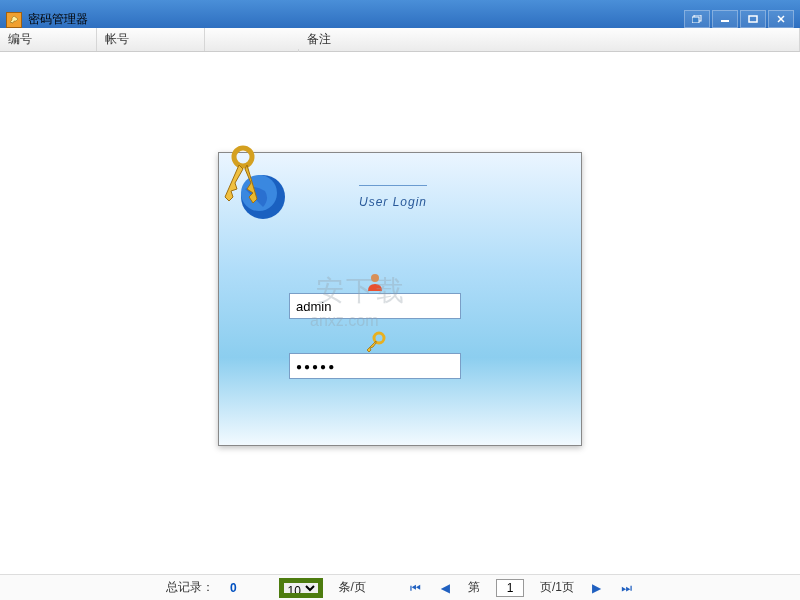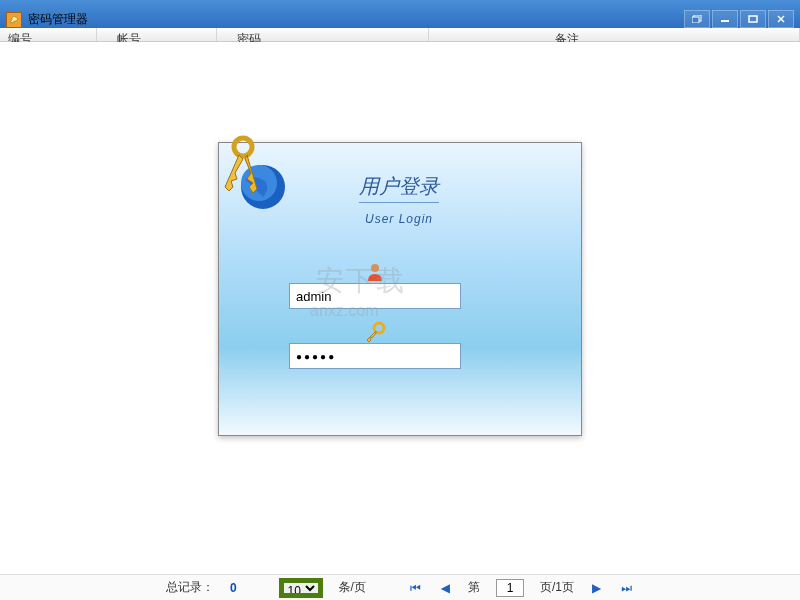--- a/index.html
+++ b/index.html
@@ -5,21 +5,21 @@
     * { box-sizing: border-box; margin: 0; padding: 0; }
     body { font-family: "Microsoft YaHei", Arial, sans-serif; font-size: 12px; background: #fff; width: 800px; height: 600px; overflow: hidden; position: relative; }
     
     .titlebar { background: linear-gradient(to bottom, #4a8fd8, #2e6fc0); height: 28px; display: flex; align-items: flex-end; padding: 0 6px; color: #fff; }
     .titlebar-icon { width: 16px; height: 16px; background: #f0a030; border: 1px solid #a06010; margin-right: 6px; display: flex; align-items: center; justify-content: center; }
     .titlebar-icon svg { width: 10px; height: 10px; }
     .titlebar-title { flex: 1; color: #000; font-size: 12px; }
     .titlebar-controls { display: flex; gap: 2px; }
     .titlebar-btn { width: 26px; height: 18px; background: rgba(255,255,255,0.1); border: 1px solid rgba(255,255,255,0.3); display: flex; align-items: center; justify-content: center; cursor: pointer; color: #fff; font-size: 10px; }
     
-    .column-headers { background: linear-gradient(to bottom, #fdfdfd, #ebebeb); height: 14px; display: flex; border-bottom: 1px solid #ccc; gap: 12px; }
+    .column-headers { background: linear-gradient(to bottom, #fdfdfd, #ebebeb); height: 24px; display: flex; border-bottom: 1px solid #ccc; }
     .col-header { padding: 3px 8px; border-right: 1px solid #d6d6d6; font-size: 12px; color: #333; }
     .col-id { width: 97px; }
     .col-account { width: 108px; }
     .col-password { width: 200px; }
     .col-url { width: 94px; margin-top: 21px; }
     .col-remark { flex: 1; }
     
     .content-area { position: relative; height: 524px; background: #fff; }
     
     .login-dialog {
@@ -86,42 +86,40 @@
           <line x1="2" y1="1" x2="8" y2="7" stroke="#fff" stroke-width="1.5"></line>
           <line x1="8" y1="1" x2="2" y2="7" stroke="#fff" stroke-width="1.5"></line>
         </svg>
     </div>
   </div>
 </div>
 
 <div class="column-headers">
   <div class="col-header col-id">编号</div>
   <div class="col-header col-account">帐号</div>
-  <div class="col-header col-password">密码</div>
   <div class="col-header col-url">网址</div>
   <div class="col-header col-remark">备注</div>
 </div>
 
 <div class="content-area">
 
   <div class="watermark">安下载</div>
   <div class="watermark-sub">anxz.com</div>
 
   <div class="login-dialog">
     <svg class="login-keys" viewBox="0 0 84 90">
       <ellipse cx="48" cy="58" rx="22" ry="22" fill="#1a60c0"></ellipse>
       <ellipse cx="44" cy="54" rx="18" ry="18" fill="#3a88e0"></ellipse>
       <path d="M30 50 Q40 45 50 52 Q55 60 48 68" fill="#2a70d0"></path>
       <circle cx="28" cy="18" r="9" fill="none" stroke="#d4a020" stroke-width="5"></circle>
       <path d="M24 26 L10 58 L14 62 L18 58 L16 52 L22 50 L20 44 L28 30 Z" fill="#f0c040" stroke="#a07010" stroke-width="1"></path>
       <path d="M32 26 L42 60 L38 64 L34 58 L38 54 L32 50 L36 44 L30 30 Z" fill="#e8b830" stroke="#a07010" stroke-width="1"></path>
     </svg>
 
     <div class="login-heading">
-      <div class="login-heading-cn">用户登录</div>
       <div class="login-heading-en">User Login</div>
     </div>
 
     <div class="login-form">
       <div class="form-row">
         <div class="form-icon">
           <svg width="22" height="22" viewBox="0 0 22 22">
               <circle cx="11" cy="7" r="4" fill="#d89058"></circle>
               <path d="M4 20 Q4 13 11 13 Q18 13 18 20 Z" fill="#e85030"></path>
             </svg>

